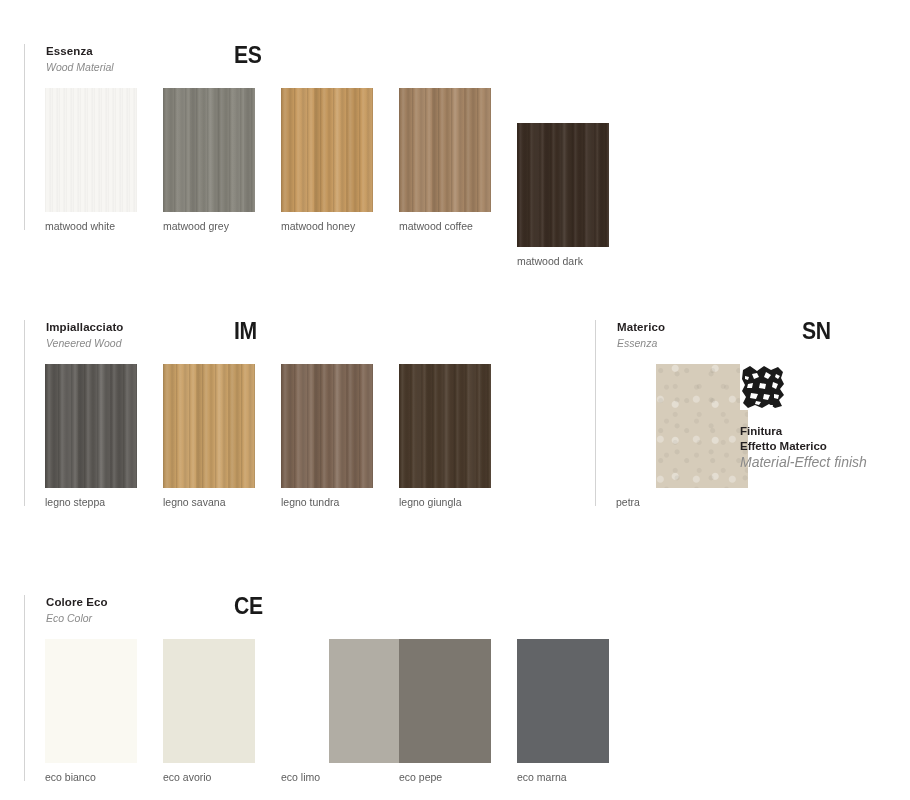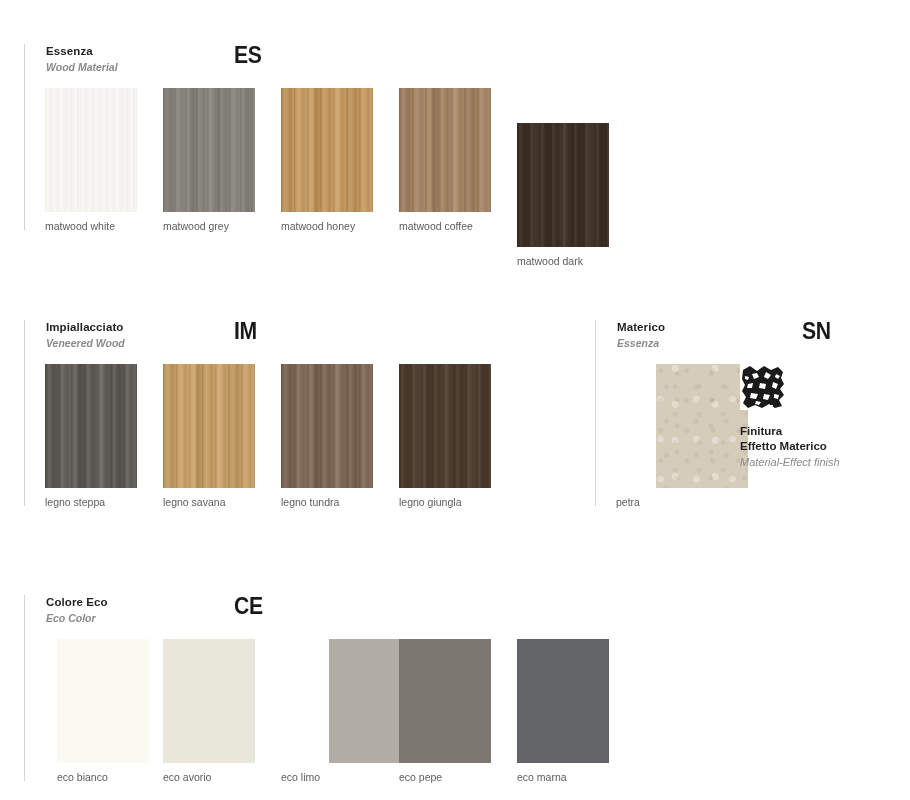--- a/index.html
+++ b/index.html
@@ -17,21 +17,21 @@
     position: absolute; left: 0; top: 0;
     width: 1px; background: #d3d3d3;
   }
   .head { position: absolute; left: 22px; top: 0; }
   .head .title {
     font-size: 11.5px; font-weight: bold; color: #231f20;
     letter-spacing: .1px; line-height: 14px; white-space: nowrap;
   }
   .head .subtitle {
     font-size: 10.5px; font-style: italic; color: #8a8a8a;
-    line-height: 14px; margin-top: 2px; white-space: nowrap; font-weight: bold;
+    line-height: 14px; margin-top: 2px; white-space: nowrap;
   }
   .code {
     position: absolute; font-size: 23px; font-weight: bold;
     color: #1a1a1a; letter-spacing: -.4px; line-height: 23px;
     font-family: "Liberation Sans", sans-serif;
     transform: scaleX(.92); transform-origin: left top;
   }
 
   
   .swatch-row { position: absolute; left: 0; top: 0; }
@@ -91,21 +91,21 @@
 
   
   .finish { position: absolute; }
   .finish-icon { width: 46px; height: 46px; display: block; }
   .finish-text { margin-top: 14px; }
   .finish-text .l1, .finish-text .l2 {
     font-size: 11.5px; font-weight: bold; color: #231f20; line-height: 15px;
     white-space: nowrap;
   }
   .finish-text .l3 {
-    font-size: 11px; font-style: italic; color: #8a8a8a;
+    font-size: 14px; font-style: italic; color: #8a8a8a;
     line-height: 15px; margin-top: 1px; white-space: nowrap;
   }
 </style>
 </head>
 <body>
 
 <div class="page">
 
   <div class="section" style="left:24px; top:44px; width:620px;">
     <div class="rule" style="height:186px;"></div>
@@ -229,21 +229,21 @@
 
   <div class="section" style="left:24px; top:595px; width:620px;">
     <div class="rule" style="height:186px;"></div>
     <div class="head">
       <div class="title">Colore Eco</div>
       <div class="subtitle">Eco Color</div>
     </div>
     <div class="code" style="left:210px; top:0px;">CE</div>
 
     <div class="swatch-row" style="top:44px;">
-      <div class="swatch" style="left:33px;">
+      <div class="swatch" style="left:21px;">
         <div class="chip" style="background-color: rgb(250, 249, 242);">
           <div class="grain g-flat"></div>
         </div>
         <div class="caption">eco bianco</div>
       </div>
       <div class="swatch" style="left:139px;">
         <div class="chip" style="background-color: rgb(233, 231, 218);">
           <div class="grain g-flat"></div>
         </div>
         <div class="caption">eco avorio</div>

